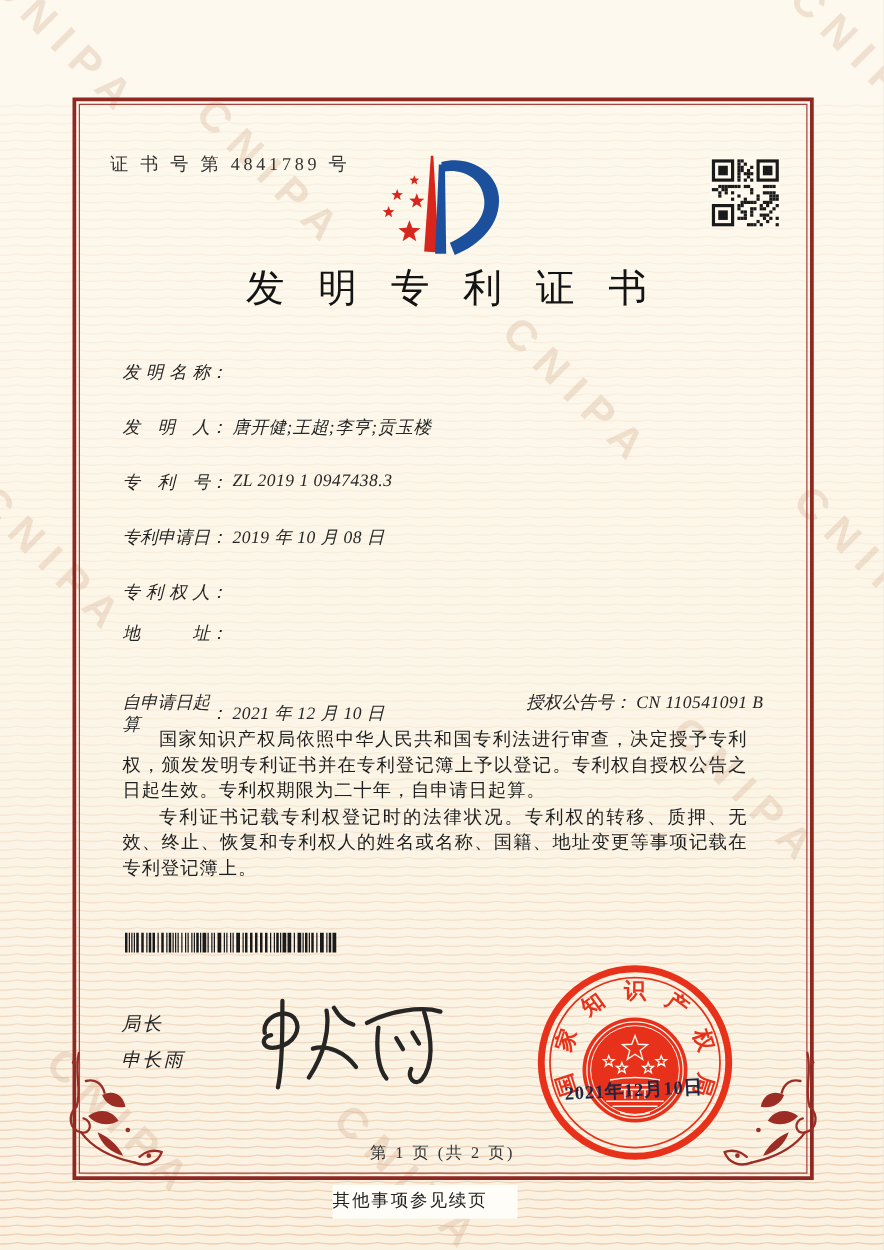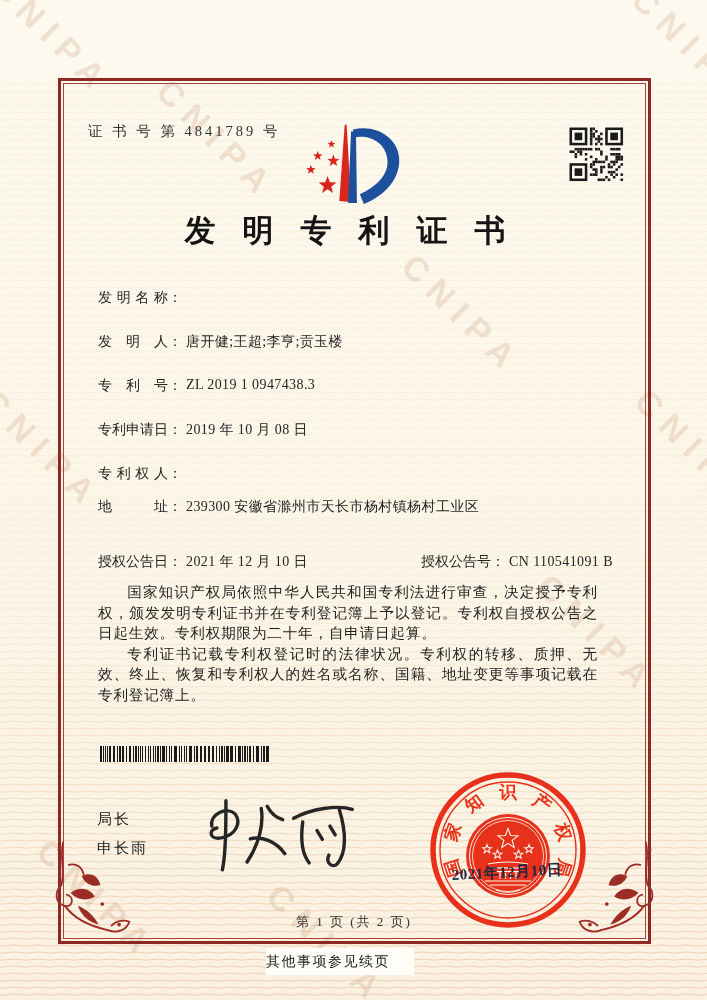--- a/index.html
+++ b/index.html
@@ -11,34 +11,34 @@
   .waves{position:absolute;left:0;top:0;z-index:0;pointer-events:none;}
   .wm{position:absolute;z-index:1;font-family:"Liberation Sans","DejaVu Sans",sans-serif;
       font-weight:bold;font-size:34px;letter-spacing:10px;color:rgba(206,160,128,0.28);
       transform:rotate(45deg);white-space:nowrap;pointer-events:none;}
   .frame{position:absolute;left:58px;top:78px;width:587px;height:860px;
       border:3px solid var(--frame,#8e2823);z-index:2;}
   .frame::after{content:"";position:absolute;inset:2px;border:1px solid #a2463f;}
   .cert-no{position:absolute;left:88px;top:122px;font-size:14.5px;letter-spacing:3px;color:#333;z-index:4;}
   .logo{position:absolute;left:305px;top:106px;z-index:4;}
   .qr{position:absolute;left:568px;top:126px;z-index:4;}
-  .title{position:absolute;left:58px;top:210px;width:574px;text-align:center;z-index:4;
-      font-size:31px;font-weight:bold;color:#141414;}
+  .title{position:absolute;left:70px;top:210px;width:574px;text-align:center;z-index:4;
+      font-size:31px;font-weight:normal;color:#141414;}
   .title span{letter-spacing:27px;margin-right:-27px;}
-  .row{position:absolute;left:98px;display:flex;align-items:flex-start;z-index:4;}
+  .row{position:absolute;left:98px;display:flex;align-items:center;z-index:4;font-style:italic;}
   .lab{display:inline-block;width:70px;text-align:justify;text-align-last:justify;font-size:14px;}
   .colon{font-size:14px;width:13px;}
   .val{margin-left:5px;font-size:14px;letter-spacing:0.4px;white-space:nowrap;}
   .pair2{position:absolute;left:323px;top:0;display:flex;align-items:baseline;}
   .body-text{position:absolute;left:98px;top:582px;width:500px;z-index:4;
       font-size:14.6px;line-height:20.6px;letter-spacing:0.8px;color:#1f1f1f;text-align:justify;}
   .body-text p{margin:0;text-indent:2em;}
   .barcode{position:absolute;left:100px;top:746px;z-index:4;}
   .official{position:absolute;left:97px;z-index:4;font-family:"Liberation Sans","DejaVu Sans",sans-serif;
-      font-size:15px;letter-spacing:2px;color:#222;}
+      font-size:15px;letter-spacing:2px;color:#222;font-style:italic;}
   .sig{position:absolute;left:190px;top:788px;z-index:5;}
   .seal{position:absolute;left:428px;top:770px;z-index:4;}
   .seal-date{position:absolute;left:437px;top:863px;width:140px;text-align:center;z-index:6;
       font-size:15px;font-weight:bold;color:#1c2746;letter-spacing:0.5px;transform:rotate(-3deg);}
   .page-num{position:absolute;left:58px;top:913px;width:560px;text-align:center;
       font-size:13px;letter-spacing:2px;color:#333;z-index:4;padding-left:16px;}
   .footer-box{position:absolute;left:266px;top:948px;width:148px;height:27px;background:#fffdf7;
       z-index:4;line-height:27px;font-size:14px;letter-spacing:1.5px;color:#222;}
   .flourish{position:absolute;z-index:6;pointer-events:none;}
 </style>
@@ -341,24 +341,23 @@
       <span class="colon">：</span>
     <span class="val">2019 年 10 月 08 日</span>
   </div>
   <div class="row" style="top:465px">
     <span class="lab">专利权人</span>
       <span class="colon">：</span>
   </div>
   <div class="row" style="top:498px">
     <span class="lab">地址</span>
       <span class="colon">：</span>
-    <span class="val">239300  安徽省滁州市天长市杨村镇杨村工业区</span>
   </div>
   <div class="row" style="top:553px;width:520px">
-    <span class="lab">授权公告日</span>
+    <span class="lab">自申请日起算</span>
       <span class="colon">：</span>
     <span class="val">2021 年 12 月 10 日</span>
     <span class="pair2">
       <span class="lab">授权公告号</span>
         <span class="colon">：</span>
       <span class="val">CN 110541091 B</span>
     </span>
   </div>
 
   <div class="body-text">

